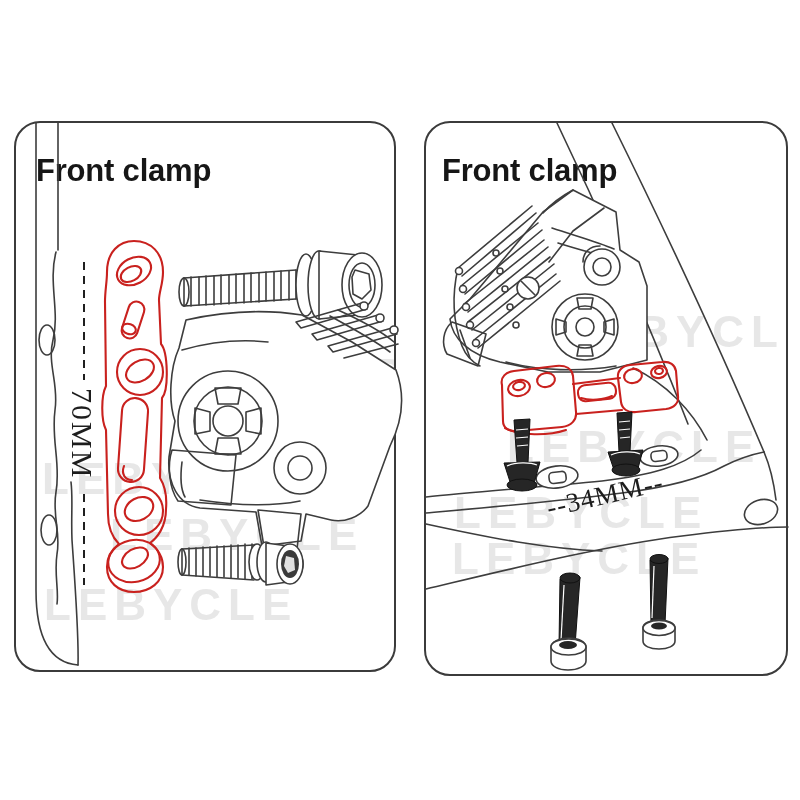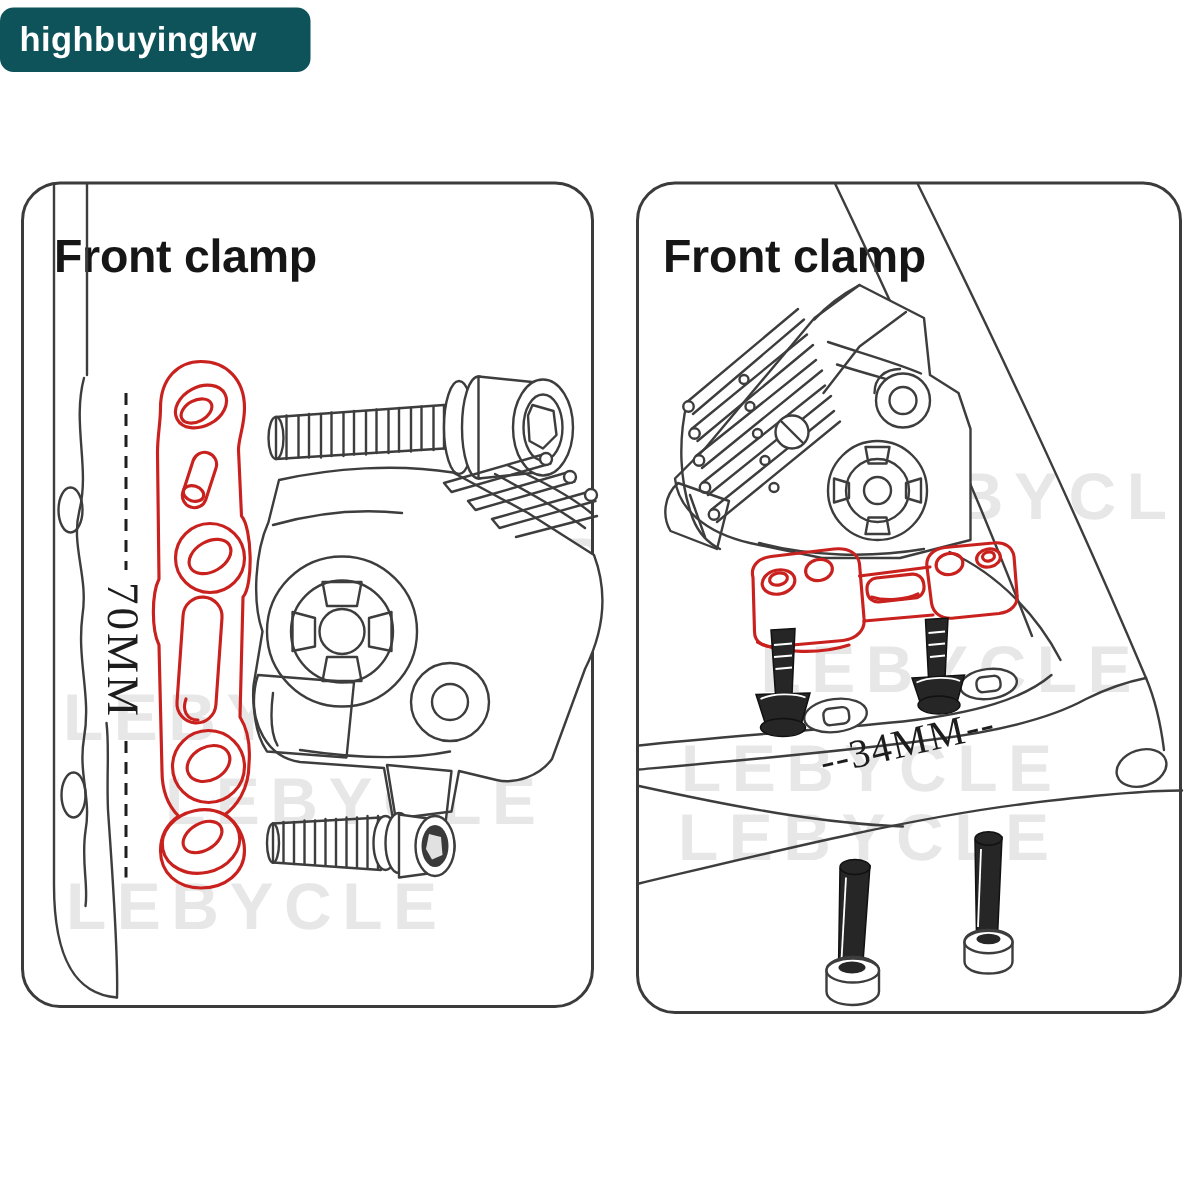--- a/index.html
+++ b/index.html
@@ -30,23 +30,20 @@
   .hl{stroke:#ffffff;stroke-width:1.2;fill:none;}
   .dash{stroke:#1f1f1f;stroke-width:2;stroke-dasharray:8 6;fill:none;}
   .dim{font-family:"Liberation Serif",serif;font-size:30px;fill:#1d1d1d;letter-spacing:2px;}
   .dim34{font-size:27px;letter-spacing:1px;}
 </style>
 </head>
 <body>
 
 <div class="stage">
 
-  <div class="badge">
-    <span>highbuyingkw</span>
-  </div>
 
   <section class="panel panel-front">
     <h2>Front clamp</h2>
     <span class="wm" style="left:286px;top:227px">LEBYCLE</span>
     <span class="wm" style="left:26px;top:331px">LEBYCLE</span>
     <span class="wm" style="left:94px;top:387px">LEBYCLE</span>
     <span class="wm" style="left:28px;top:457px">LEBYCLE</span>
   </section>
 
   <section class="panel panel-rear">

